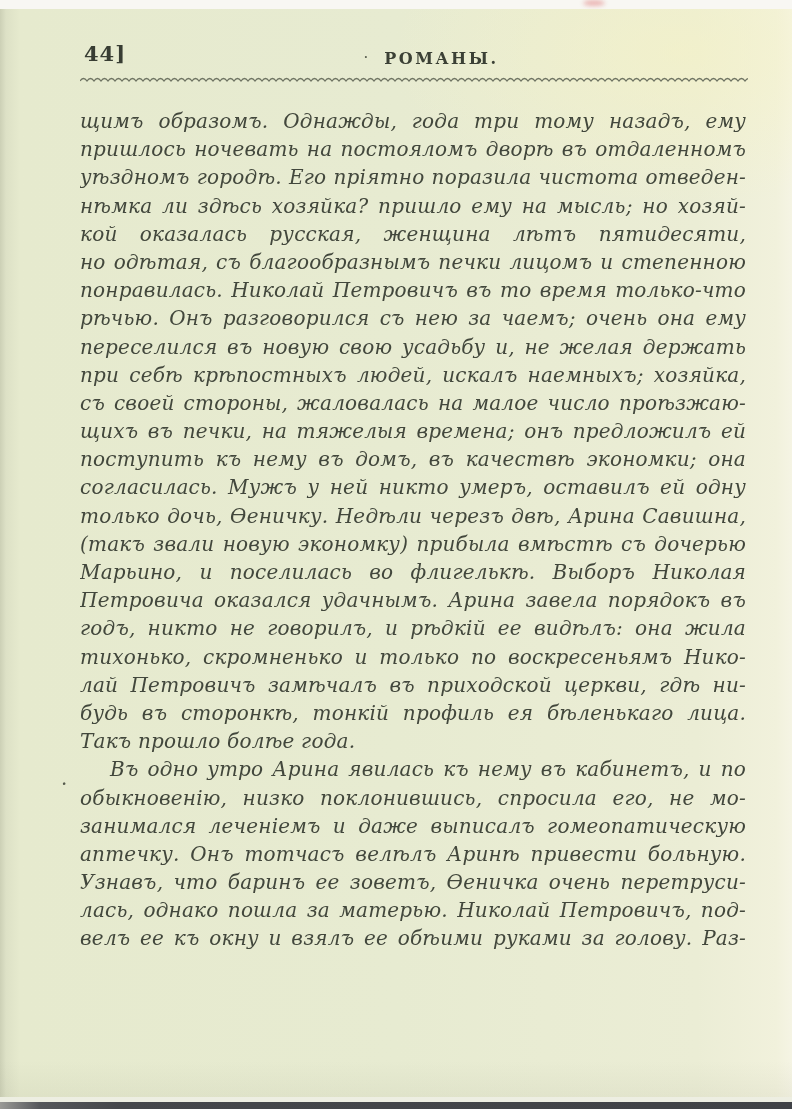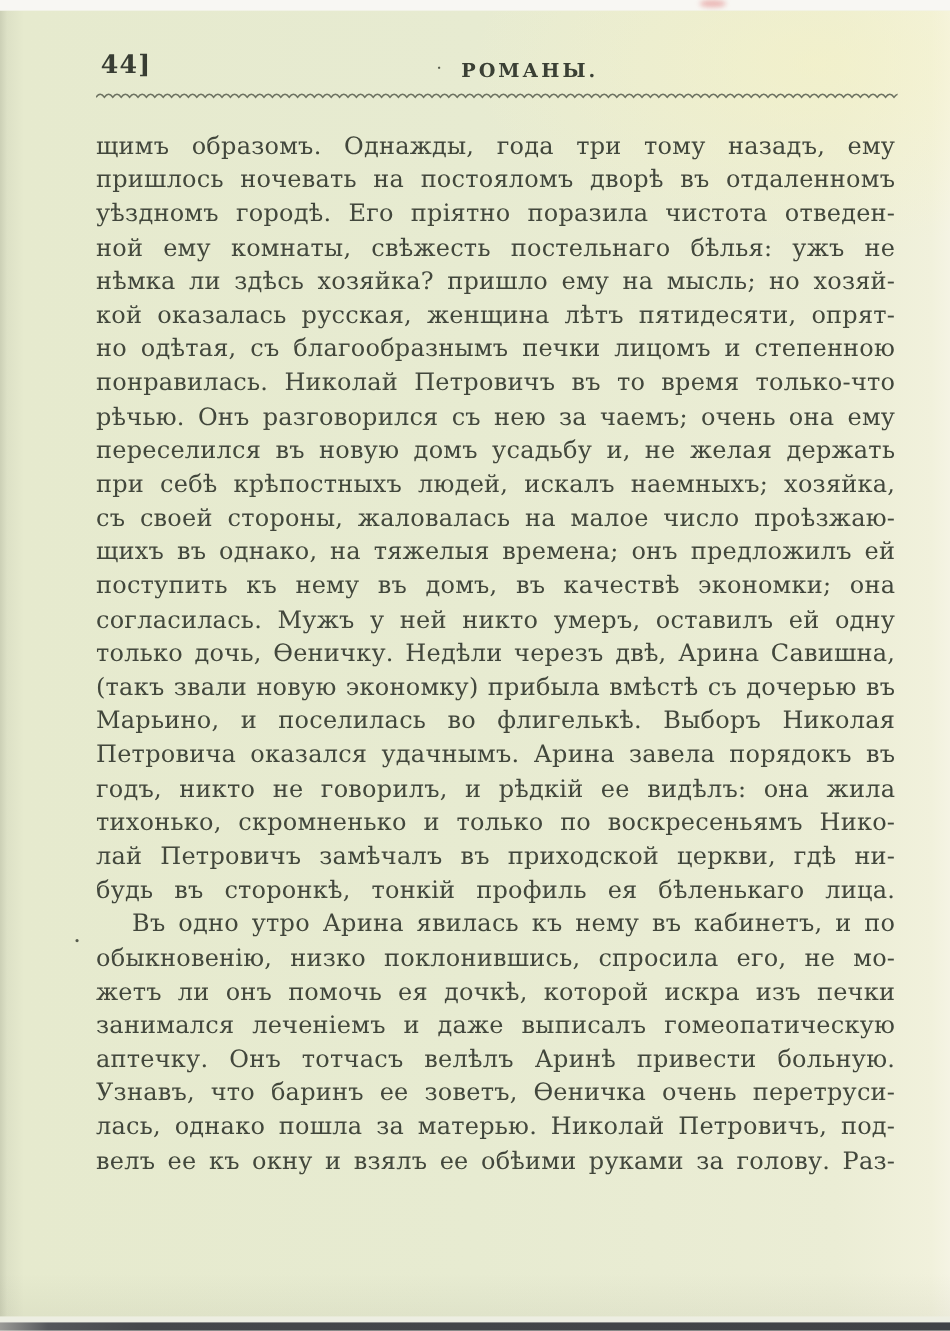--- a/index.html
+++ b/index.html
@@ -48,20 +48,21 @@
   .wavy-rule{position:absolute;left:80px;top:46px;width:668px;height:10px;}
   .text-block{
     position:absolute;left:80px;top:98px;width:666px;
     color:#42473c;font-size:20px;line-height:28.2px;
     letter-spacing:.2px;
   }
   .line{
     height:28.2px;overflow:hidden;
     text-align:justify;text-align-last:justify;-moz-text-align-last:justify;
     white-space:normal;
+    font-style:italic;
   }
   .line.flush{text-align-last:left;-moz-text-align-last:left;}
   .line.indent{text-indent:30px;}
   .margin-dot{
     position:absolute;left:61px;top:763px;font-size:20px;color:#555a4c;
   }
 </style>
 </head>
 <body>
 
@@ -81,45 +82,44 @@
       <svg class="wavy-rule" viewBox="0 0 668 10" preserveAspectRatio="none">
         <path id="wavy-path" d="M0,6 q3.5,-5 7,0 q3.5,-5 7,0 q3.5,-5 7,0 q3.5,-5 7,0 q3.5,-5 7,0 q3.5,-5 7,0 q3.5,-5 7,0 q3.5,-5 7,0 q3.5,-5 7,0 q3.5,-5 7,0 q3.5,-5 7,0 q3.5,-5 7,0 q3.5,-5 7,0 q3.5,-5 7,0 q3.5,-5 7,0 q3.5,-5 7,0 q3.5,-5 7,0 q3.5,-5 7,0 q3.5,-5 7,0 q3.5,-5 7,0 q3.5,-5 7,0 q3.5,-5 7,0 q3.5,-5 7,0 q3.5,-5 7,0 q3.5,-5 7,0 q3.5,-5 7,0 q3.5,-5 7,0 q3.5,-5 7,0 q3.5,-5 7,0 q3.5,-5 7,0 q3.5,-5 7,0 q3.5,-5 7,0 q3.5,-5 7,0 q3.5,-5 7,0 q3.5,-5 7,0 q3.5,-5 7,0 q3.5,-5 7,0 q3.5,-5 7,0 q3.5,-5 7,0 q3.5,-5 7,0 q3.5,-5 7,0 q3.5,-5 7,0 q3.5,-5 7,0 q3.5,-5 7,0 q3.5,-5 7,0 q3.5,-5 7,0 q3.5,-5 7,0 q3.5,-5 7,0 q3.5,-5 7,0 q3.5,-5 7,0 q3.5,-5 7,0 q3.5,-5 7,0 q3.5,-5 7,0 q3.5,-5 7,0 q3.5,-5 7,0 q3.5,-5 7,0 q3.5,-5 7,0 q3.5,-5 7,0 q3.5,-5 7,0 q3.5,-5 7,0 q3.5,-5 7,0 q3.5,-5 7,0 q3.5,-5 7,0 q3.5,-5 7,0 q3.5,-5 7,0 q3.5,-5 7,0 q3.5,-5 7,0 q3.5,-5 7,0 q3.5,-5 7,0 q3.5,-5 7,0 q3.5,-5 7,0 q3.5,-5 7,0 q3.5,-5 7,0 q3.5,-5 7,0 q3.5,-5 7,0 q3.5,-5 7,0 q3.5,-5 7,0 q3.5,-5 7,0 q3.5,-5 7,0 q3.5,-5 7,0 q3.5,-5 7,0 q3.5,-5 7,0 q3.5,-5 7,0 q3.5,-5 7,0 q3.5,-5 7,0 q3.5,-5 7,0 q3.5,-5 7,0 q3.5,-5 7,0 q3.5,-5 7,0 q3.5,-5 7,0 q3.5,-5 7,0 q3.5,-5 7,0 q3.5,-5 7,0 q3.5,-5 7,0 q3.5,-5 7,0 q3.5,-5 7,0" fill="none" stroke="#6e7362" stroke-width="1.3"></path>
       </svg>
     </div>
 
     <div class="text-block">
         <div>
           <div class="line">щимъ образомъ. Однажды, года три тому назадъ, ему</div>
           <div class="line">пришлось ночевать на постояломъ дворѣ въ отдаленномъ</div>
           <div class="line">уѣздномъ городѣ. Его пріятно поразила чистота отведен-</div>
-          <div class="line">ной ему комнаты, свѣжесть постельнаго бѣлья: ужъ не</div>
           <div class="line">нѣмка ли здѣсь хозяйка? пришло ему на мысль; но хозяй-</div>
           <div class="line">кой оказалась русская, женщина лѣтъ пятидесяти, опрят-</div>
           <div class="line">но одѣтая, съ благообразнымъ печки лицомъ и степенною</div>
           <div class="line">понравилась. Николай Петровичъ въ то время только-что</div>
           <div class="line">рѣчью. Онъ разговорился съ нею за чаемъ; очень она ему</div>
-          <div class="line">переселился въ новую домъ усадьбу и, не желая держать</div>
+          <div class="line">переселился въ новую свою усадьбу и, не желая держать</div>
           <div class="line">при себѣ крѣпостныхъ людей, искалъ наемныхъ; хозяйка,</div>
           <div class="line">съ своей стороны, жаловалась на малое число проѣзжаю-</div>
-          <div class="line">щихъ въ однако, на тяжелыя времена; онъ предложилъ ей</div>
+          <div class="line">щихъ въ печки, на тяжелыя времена; онъ предложилъ ей</div>
           <div class="line">поступить къ нему въ домъ, въ качествѣ экономки; она</div>
           <div class="line">согласилась. Мужъ у ней никто умеръ, оставилъ ей одну</div>
           <div class="line">только дочь, Ѳеничку. Недѣли черезъ двѣ, Арина Савишна,</div>
           <div class="line">(такъ звали новую экономку) прибыла вмѣстѣ съ дочерью въ</div>
           <div class="line">Марьино, и поселилась во флигелькѣ. Выборъ Николая</div>
           <div class="line">Петровича оказался удачнымъ. Арина завела порядокъ въ</div>
           <div class="line">годъ, никто не говорилъ, и рѣдкій ее видѣлъ: она жила</div>
           <div class="line">тихонько, скромненько и только по воскресеньямъ Нико-</div>
           <div class="line">лай Петровичъ замѣчалъ въ приходской церкви, гдѣ ни-</div>
           <div class="line">будь въ сторонкѣ, тонкій профиль ея бѣленькаго лица.</div>
+          <div class="line flush">Такъ прошло болѣе года.</div>
         </div>
         <div>
           <div class="line indent">Въ одно утро Арина явилась къ нему въ кабинетъ, и по</div>
           <div class="line">обыкновенію, низко поклонившись, спросила его, не мо-</div>
-          <div class="line">жетъ ли онъ помочь ея дочкѣ, которой искра изъ печки</div>
           <div class="line">занимался леченіемъ и даже выписалъ гомеопатическую</div>
           <div class="line">аптечку. Онъ тотчасъ велѣлъ Аринѣ привести больную.</div>
           <div class="line">Узнавъ, что баринъ ее зоветъ, Ѳеничка очень перетруси-</div>
           <div class="line">лась, однако пошла за матерью. Николай Петровичъ, под-</div>
           <div class="line">велъ ее къ окну и взялъ ее обѣими руками за голову. Раз-</div>
         </div>
       </div>
 
     <span class="margin-dot">·</span>
 

